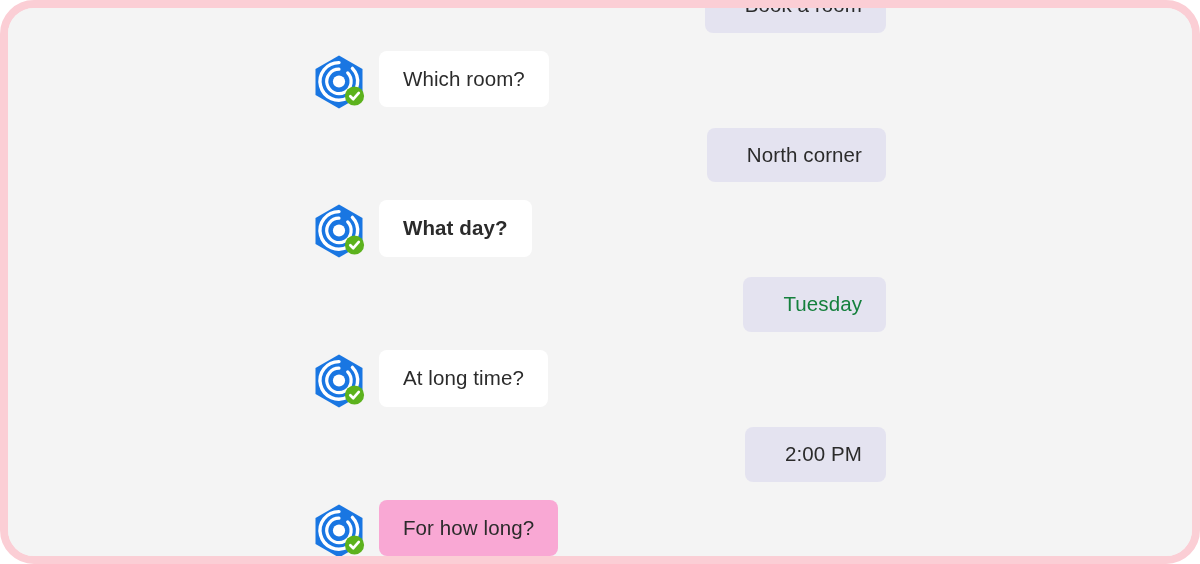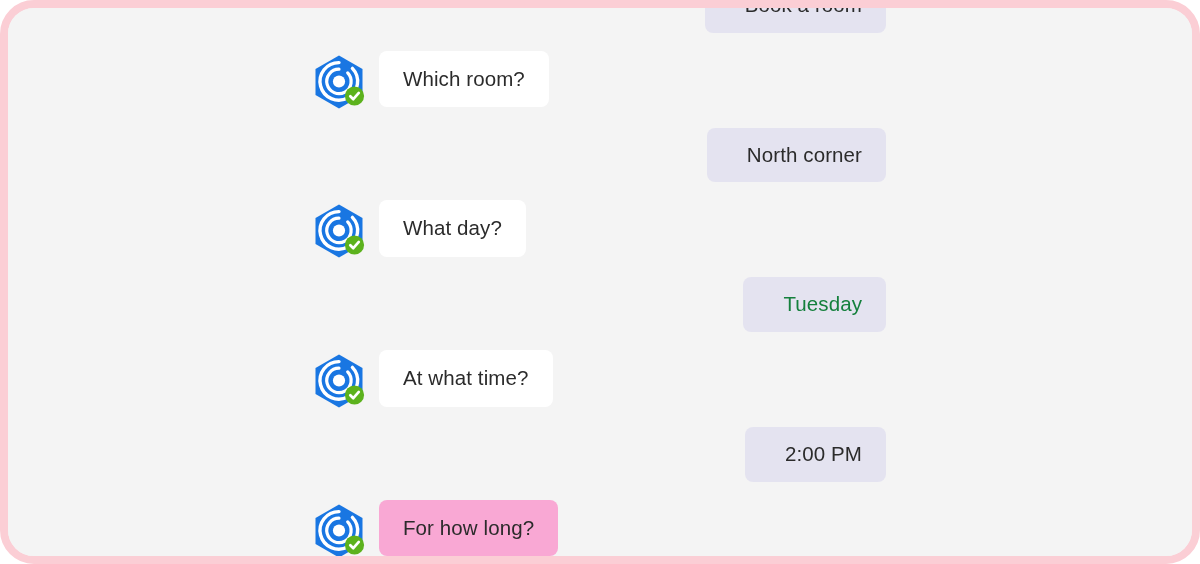--- a/index.html
+++ b/index.html
@@ -123,39 +123,39 @@
               <polygon points="27,1.5 50.5,15 50.5,41 27,54.5 3.5,41 3.5,15" fill="#1976e2"></polygon>
               <g fill="none" stroke="#ffffff" stroke-linecap="round">
                 <path d="M27 8.6 A18.8 18.8 0 1 0 40.4 14.4" stroke-width="3.4"></path>
                 <path d="M27 15.2 A12.2 12.2 0 1 0 35.7 18.9" stroke-width="3.2"></path>
               </g>
               <circle cx="27" cy="27.5" r="6.1" fill="#ffffff"></circle>
               <circle cx="42.5" cy="42" r="9.6" fill="#5cb21d"></circle>
               <path d="M38.3 42.2 L41.3 45.2 L46.8 38.9" fill="none" stroke="#ffffff" stroke-width="2.7" stroke-linecap="round" stroke-linejoin="round"></path>
             </svg>
           </div>
-          <div class="bubble bot" style="background: rgb(255, 255, 255); color: rgb(43, 43, 43);">What day?</div>
+          <div class="bubble bot" style="background: rgb(255, 255, 255); color: rgb(43, 43, 43); font-weight: bold;">What day?</div>
         </li>
         <li class="message-row user">
           <div class="bubble user" style="background: rgb(228, 227, 240); color: #15803d;">Tuesday</div>
         </li>
         <li class="message-row bot">
           <div class="avatar">
             <svg viewBox="0 0 56 56" xmlns="http://www.w3.org/2000/svg">
               <polygon points="27,1.5 50.5,15 50.5,41 27,54.5 3.5,41 3.5,15" fill="#1976e2"></polygon>
               <g fill="none" stroke="#ffffff" stroke-linecap="round">
                 <path d="M27 8.6 A18.8 18.8 0 1 0 40.4 14.4" stroke-width="3.4"></path>
                 <path d="M27 15.2 A12.2 12.2 0 1 0 35.7 18.9" stroke-width="3.2"></path>
               </g>
               <circle cx="27" cy="27.5" r="6.1" fill="#ffffff"></circle>
               <circle cx="42.5" cy="42" r="9.6" fill="#5cb21d"></circle>
               <path d="M38.3 42.2 L41.3 45.2 L46.8 38.9" fill="none" stroke="#ffffff" stroke-width="2.7" stroke-linecap="round" stroke-linejoin="round"></path>
             </svg>
           </div>
-          <div class="bubble bot" style="background: rgb(255, 255, 255); color: rgb(43, 43, 43);">At what time?</div>
+          <div class="bubble bot" style="background: rgb(255, 255, 255); color: rgb(43, 43, 43);">At long time?</div>
         </li>
         <li class="message-row user">
           <div class="bubble user" style="background: rgb(228, 227, 240); color: rgb(43, 43, 43);">2:00 PM</div>
         </li>
         <li class="message-row bot">
           <div class="avatar">
             <svg viewBox="0 0 56 56" xmlns="http://www.w3.org/2000/svg">
               <polygon points="27,1.5 50.5,15 50.5,41 27,54.5 3.5,41 3.5,15" fill="#1976e2"></polygon>
               <g fill="none" stroke="#ffffff" stroke-linecap="round">
                 <path d="M27 8.6 A18.8 18.8 0 1 0 40.4 14.4" stroke-width="3.4"></path>

